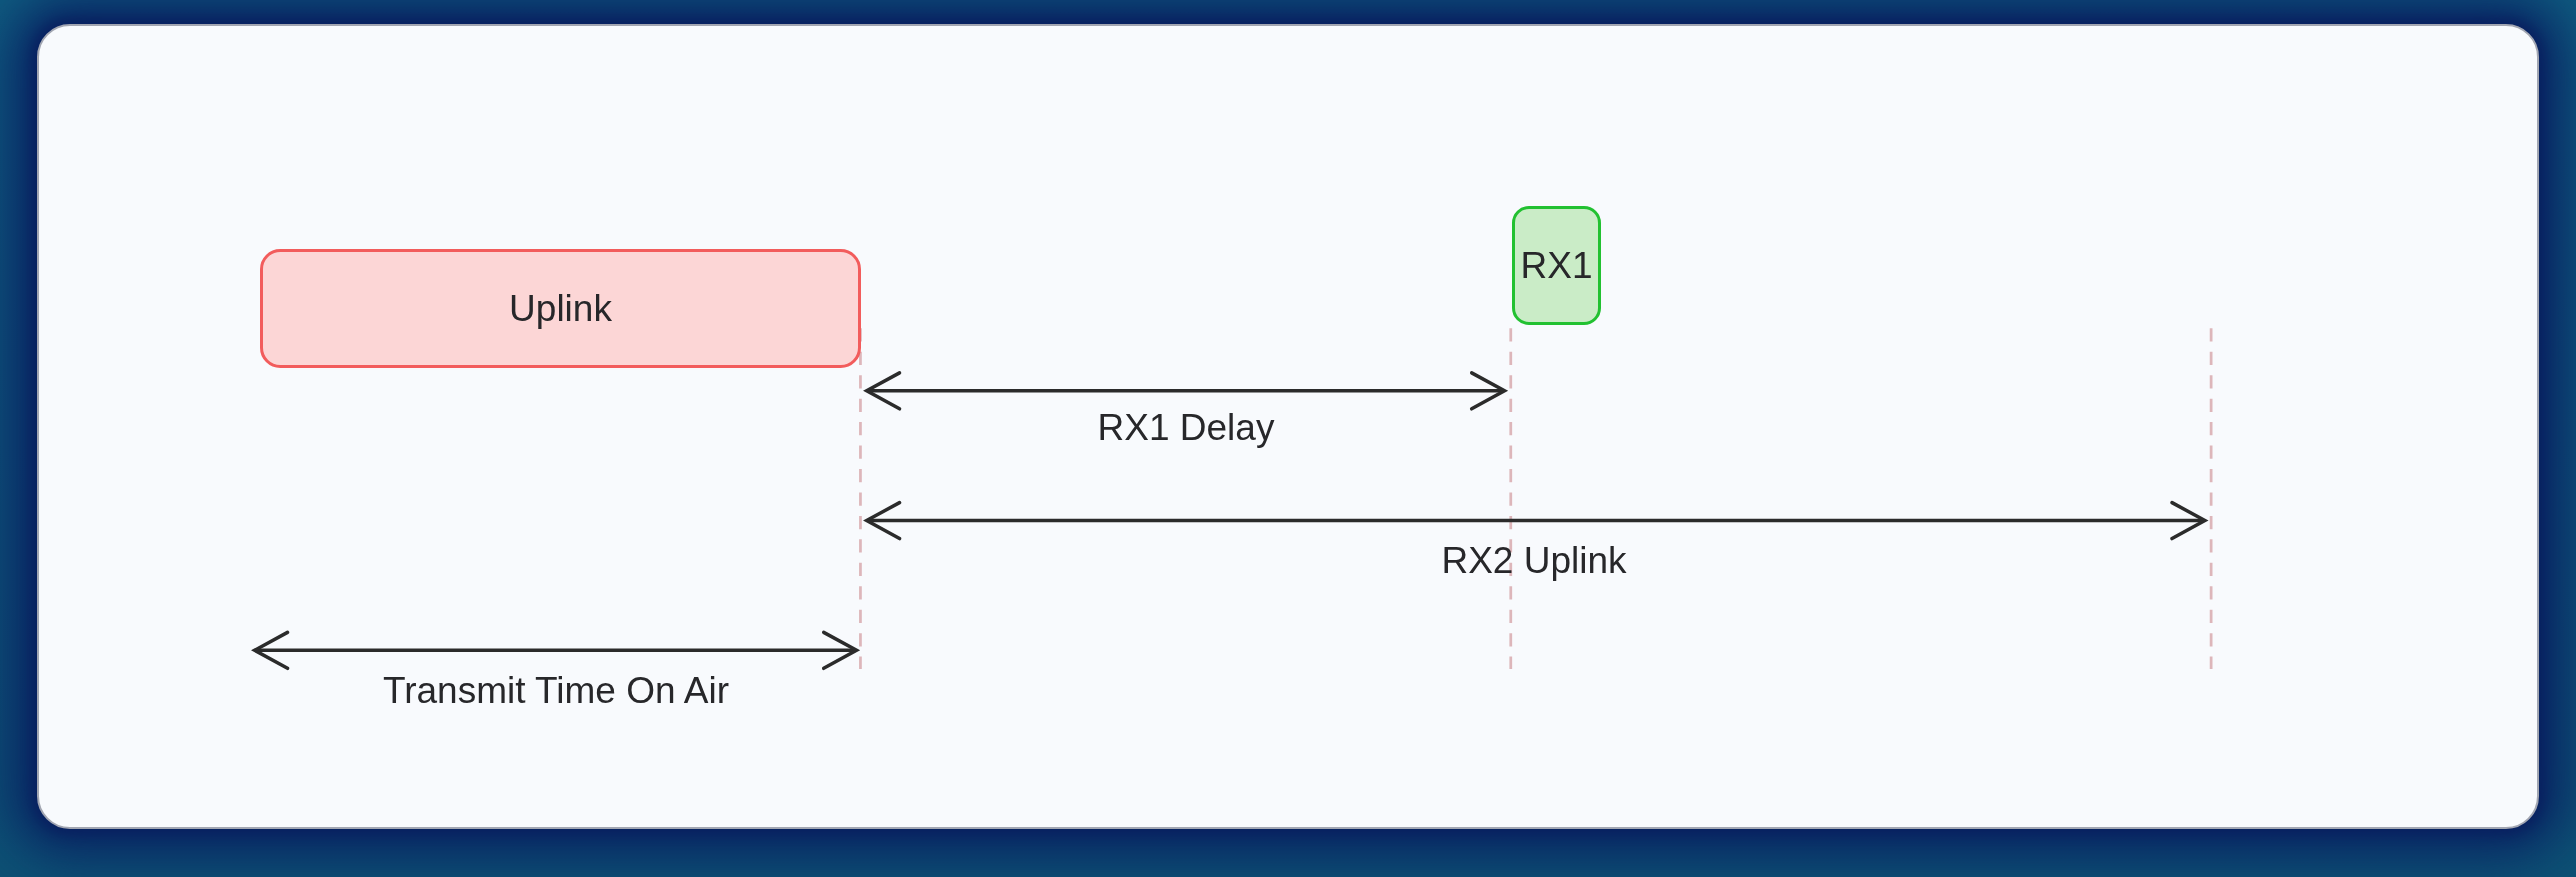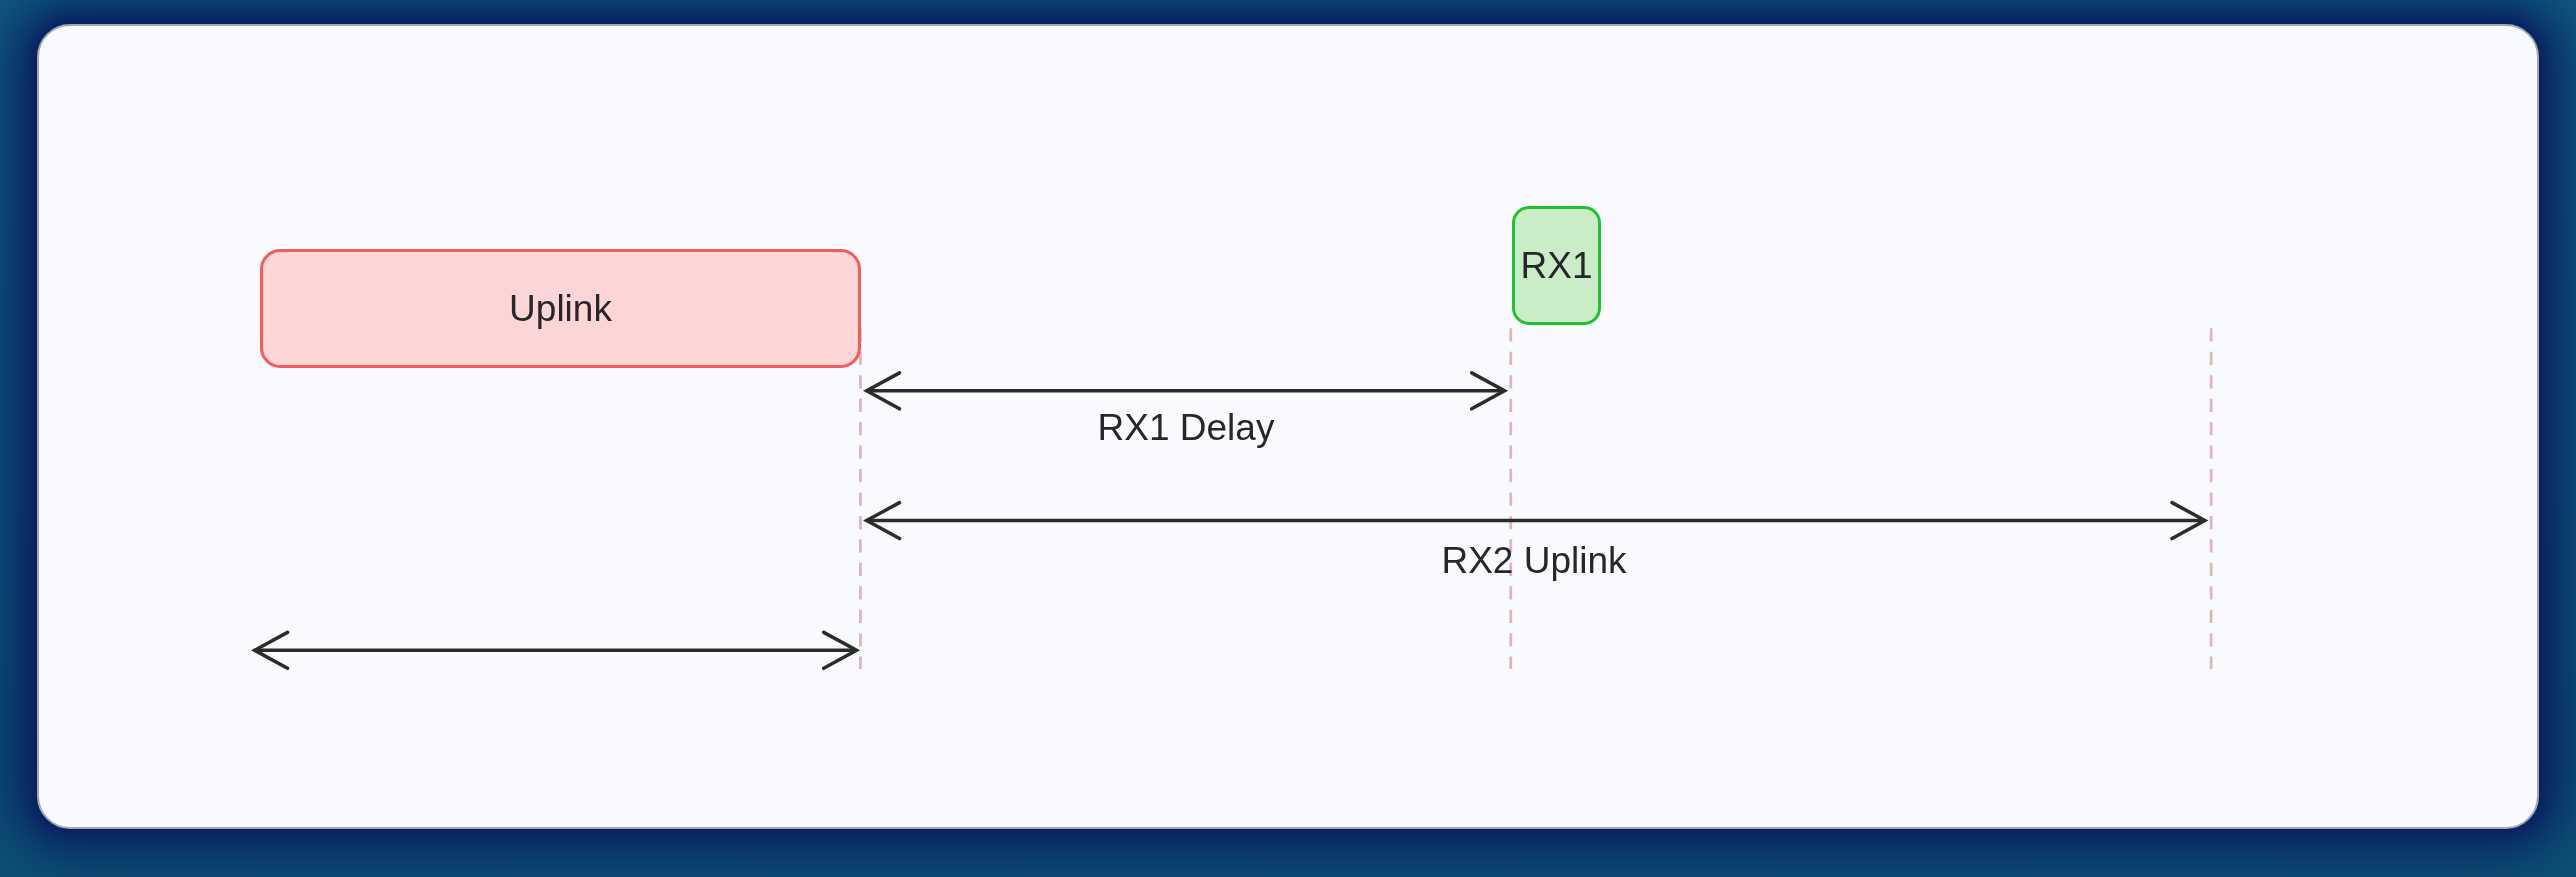--- a/index.html
+++ b/index.html
@@ -93,14 +93,15 @@
 
   <div class="node node-uplink">
     <span>Uplink</span>
   </div>
   <div class="node node-rx node-rx1">
     <span>RX1</span>
   </div>
 
   <div class="measure-label label-rx1-delay">RX1 Delay</div>
   <div class="measure-label label-rx2-delay">RX2 Uplink</div>
+  <div class="measure-label label-toa">Transmit Time On Air</div>
 </div>
 
 
 </body></html>

